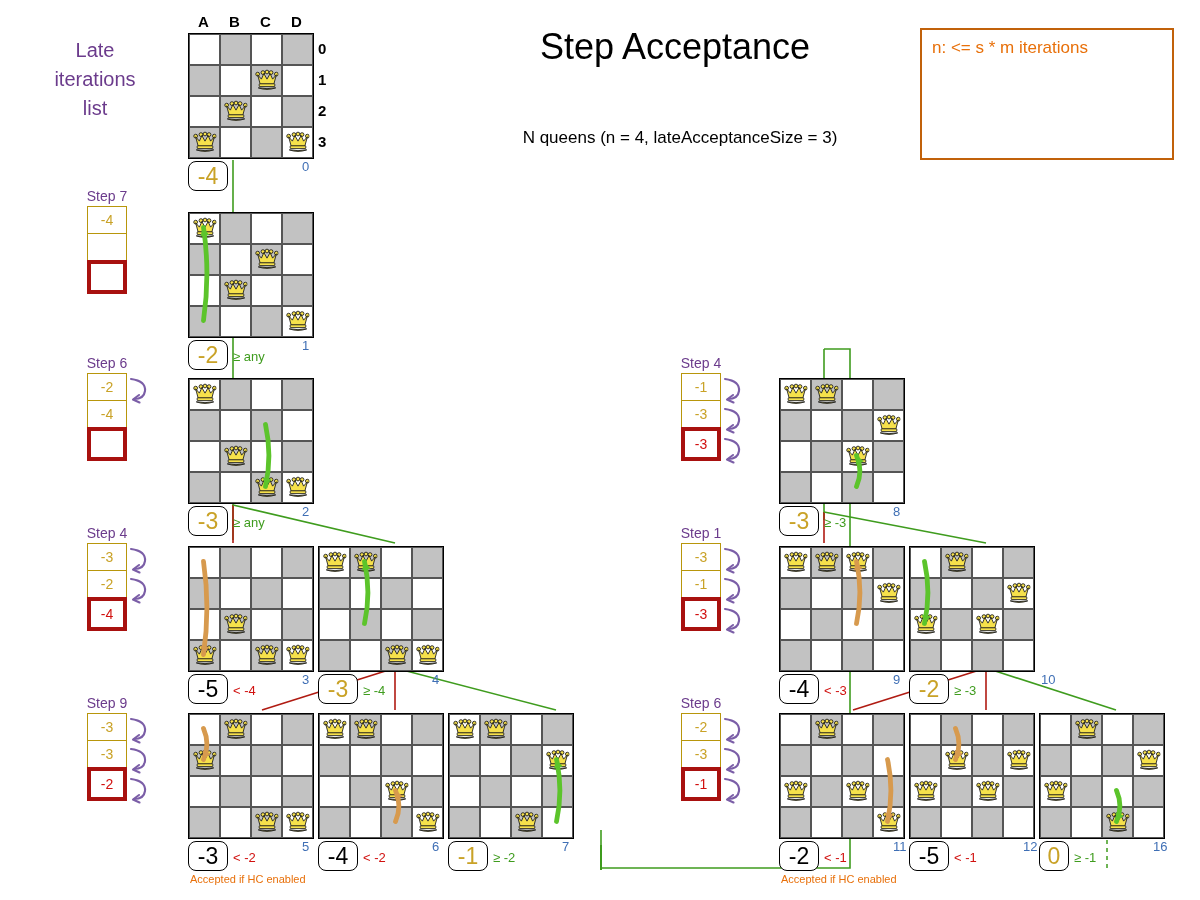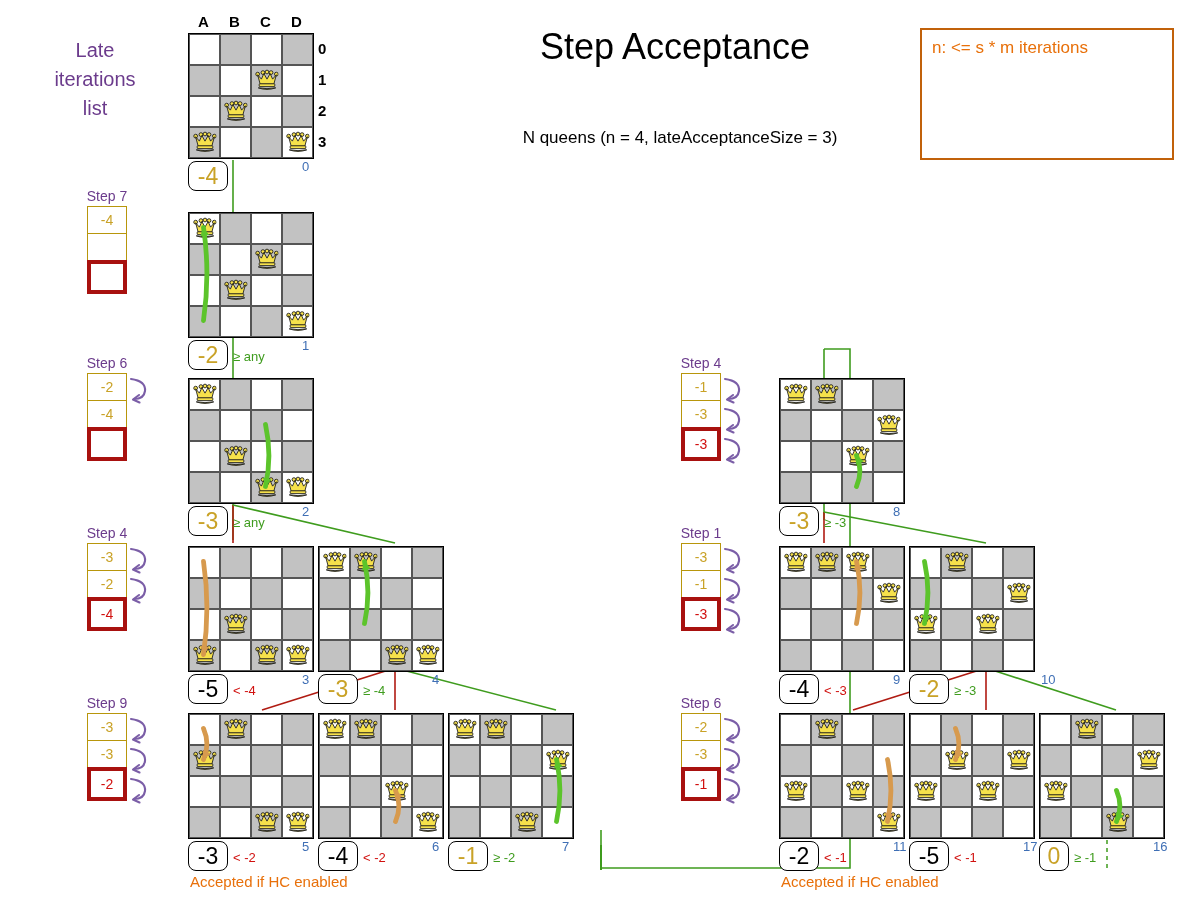--- a/index.html
+++ b/index.html
@@ -57,21 +57,21 @@
     position:absolute;border:1.6px solid #000;border-radius:8px;background:#fff;
     display:flex;align-items:center;justify-content:center;
     font-size:23px;line-height:1;box-sizing:border-box;
   }
   .score.neutral{color:#000;}
   .score.accept{color:#C9A227;}
   .cmp{position:absolute;font-size:13px;white-space:nowrap;}
   .cmp.ok{color:#3F9C1E;}
   .cmp.bad{color:#D1110F;}
   .idx{position:absolute;font-size:13px;color:#3F6FB5;}
-  .hcnote{position:absolute;font-size:15px;color:#E8700A;white-space:nowrap;}
+  .hcnote{position:absolute;font-size:11px;color:#E8700A;white-space:nowrap;}
 
   
   .step{position:absolute;}
   .step-title{position:absolute;left:0;top:0;width:58px;text-align:center;
     font-size:14px;color:#6B3B8C;white-space:nowrap;}
   .la-cells{position:absolute;left:9px;top:18px;width:40px;}
   .la-cell{
     width:40px;height:28px;border:1.3px solid #B8960B;border-top-width:1.3px;
     box-sizing:border-box;display:flex;align-items:center;justify-content:center;
     font-size:14px;color:#C9A227;background:#fff;margin-top:-1.3px;
@@ -1396,21 +1396,21 @@
         <div class="cell w"></div>
         <div class="cell g"></div>
         <div class="cell w"></div>
       </div>
       <svg class="abs" style="left:0;top:0;width:124px;height:124px;pointer-events:none;overflow:visible" viewBox="0 0 124 124">
       <path d="M 46.5 15.5 Q 53.32 31 46.5 46.5" stroke="#D79A4E" stroke-width="4.805" fill="none" stroke-linecap="round"></path>
       <path d="M 46.5 46.5 L 45.70588213695186 37.23396650019072 L 53.86803462181149 40.82531359352895 Z" fill="#D79A4E"></path>
     </svg>
       <div class="score neutral" style="left:0;top:128px;width:40px;height:30px">-5</div>
       <div class="cmp bad" style="left:45px;top:137px">&lt; -1</div>
-      <div class="idx" style="left:114px;top:126px">17</div>
+      <div class="idx" style="left:114px;top:126px">12</div>
     </div>
     <div class="board" style="left: 1039px; top: 713px; width: 124px; height: 184px;">
       <div class="grid" style="width:124px;height:124px">
         <div class="cell w"></div>
         <div class="cell g">
           <span class="queen">
             <svg viewBox="0 0 40 34" xmlns="http://www.w3.org/2000/svg">
     <g stroke="#1a1a1a" stroke-width="1.4" stroke-linejoin="round">
       <circle cx="5" cy="6" r="3" fill="#F6E14B"></circle>
       <circle cx="13.5" cy="3.5" r="3" fill="#F6E14B"></circle>

